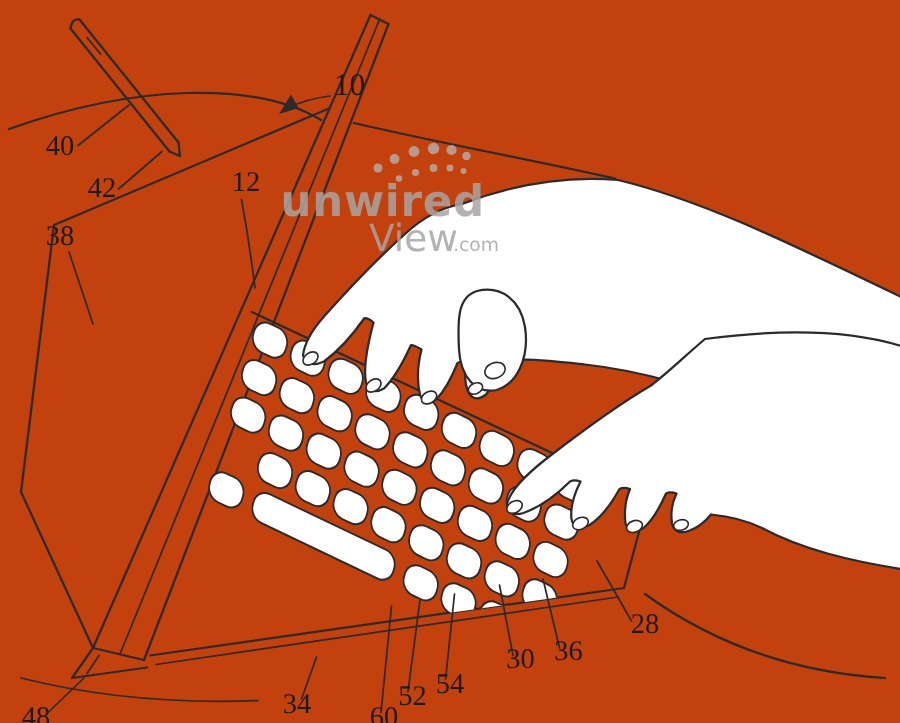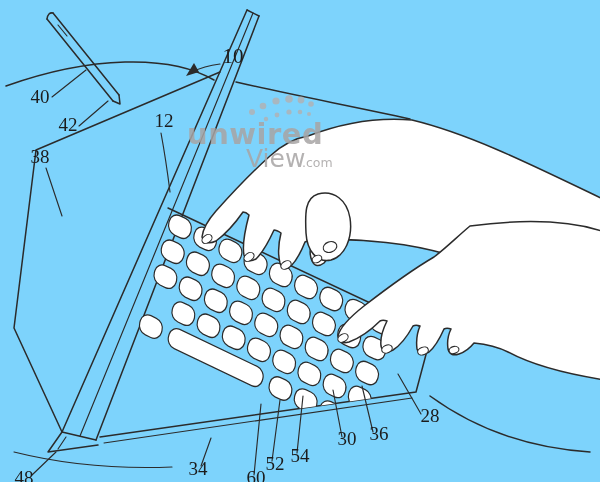--- a/index.html
+++ b/index.html
@@ -1,16 +1,16 @@
 <!DOCTYPE html>
 <html><head>
 <meta charset="utf-8">
 <style>
   html,body{margin:0;padding:0;background:#ffffff;}
-  .figure-stage{position:relative;width:600px;height:482px;background:#7dd3fc;overflow:hidden;
+  .figure-stage{position:relative;width:600px;height:482px;background:#c2410c;overflow:hidden;
     font-family:"Liberation Sans",sans-serif;}
   svg{position:absolute;left:0;top:0;}
   .ln{fill:none;stroke:#2b2b2b;stroke-width:1.5;stroke-linecap:round;stroke-linejoin:round;}
   .thin{stroke-width:1.15;}
   .key{fill:#ffffff;stroke:#2b2b2b;stroke-width:1.25;}
   .hand{fill:#ffffff;stroke:#2b2b2b;stroke-width:1.5;stroke-linejoin:round;}
   .nail{fill:#ffffff;stroke:#2b2b2b;stroke-width:1.1;}
   .ref-num{font-family:"Liberation Serif",serif;font-size:19px;fill:#1c1c1c;text-anchor:middle;}
   .ref-big{font-size:21px;}
   .wm-word{fill:#a8a5a5;opacity:.85;font-family:"DejaVu Sans",sans-serif;}

